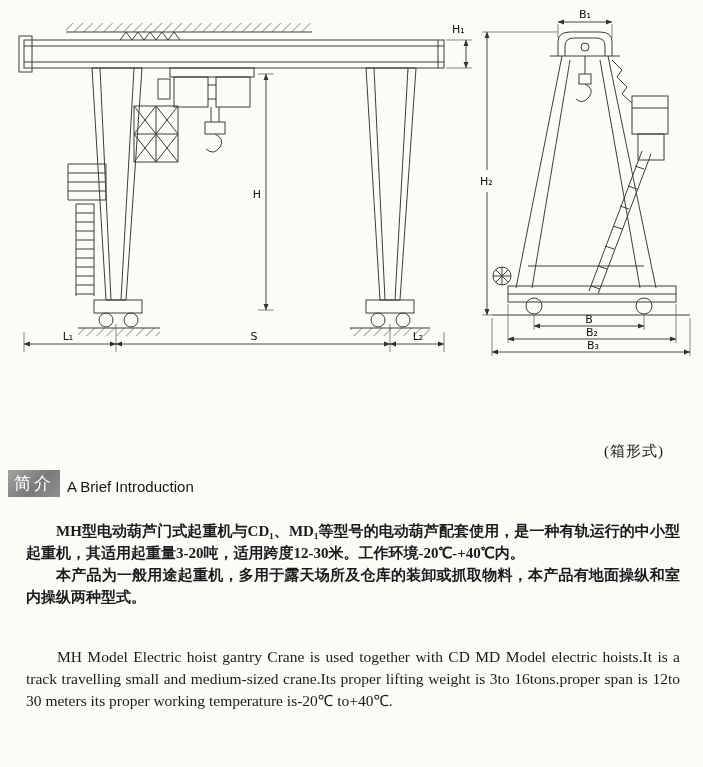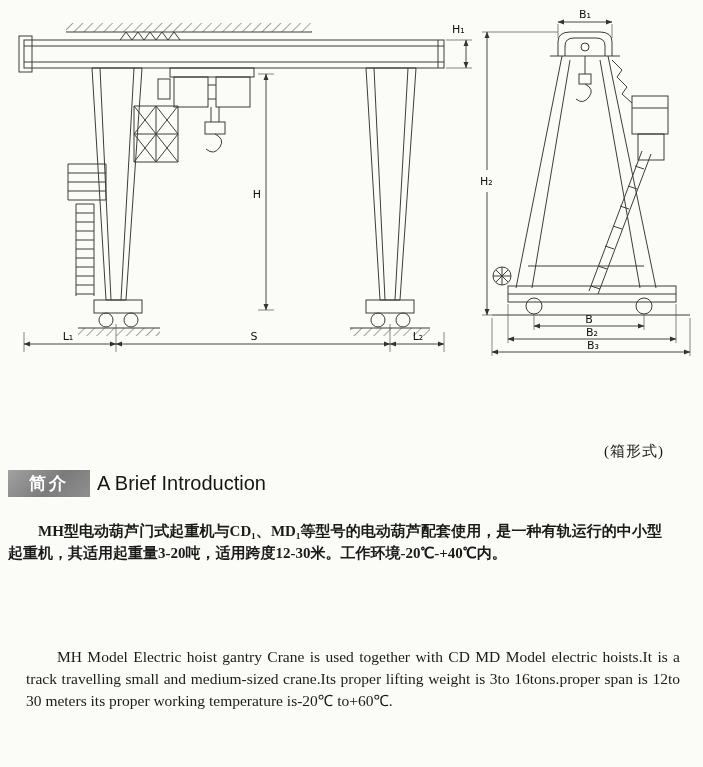--- a/index.html
+++ b/index.html
@@ -14,28 +14,28 @@
   .ext { fill: none; stroke: #555; stroke-width: 0.7; }
   .dtxt { font-family: "DejaVu Sans", sans-serif; font-size: 11px; fill: #111; }
   .front-svg { position: absolute; left: 14px; top: 12px; }
   .side-svg  { position: absolute; left: 478px; top: 8px; }
   .caption {
     position: absolute; top: 442px; left: 0; width: 664px;
     text-align: right; font-size: 15px; letter-spacing: 1px;
   }
   .intro-row { position: absolute; top: 470px; left: 8px; display: flex; align-items: flex-end; gap: 7px; }
   .stamp {
-    display: inline-block; padding: 5px 21px; line-height: 1;
+    display: inline-block; padding: 5px 6px; line-height: 1;
     background: linear-gradient(135deg, #a2a2a2 0%, #7b7b7b 55%, #8f8f8f 100%);
-    color: #fff; font-weight: bold; font-size: 17px; letter-spacing: 3px;
+    color: #fff; font-weight: normal; font-size: 17px; letter-spacing: 3px;
     font-family: "Liberation Sans", sans-serif;
   }
-  .heading { font-family: "Liberation Sans", sans-serif; font-size: 20px; color: #151515; padding-bottom: 2px; }
+  .heading { font-family: "Liberation Sans", sans-serif; font-size: 15px; color: #151515; padding-bottom: 2px; }
   .cn-block {
-    position: absolute; top: 520px; left: 8px; width: 654px;
+    position: absolute; top: 520px; left: 26px; width: 654px;
     font-size: 15px; font-weight: 600; line-height: 22px;
   }
   .cn-block p { text-indent: 2em; text-align: justify; }
   .en-block {
     position: absolute; top: 646px; left: 26px; width: 654px;
     font-size: 15.5px; line-height: 22px;
   }
   .en-block p { text-indent: 2em; text-align: justify; }
 </style>
 </head>
@@ -232,19 +232,20 @@
 
   <div class="caption">(箱形式)</div>
 
   <div class="intro-row">
     <span class="stamp">简介</span>
     <span class="heading">A Brief Introduction</span>
   </div>
 
   <div class="cn-block">
     <p>MH型电动葫芦门式起重机与CD₁、MD₁等型号的电动葫芦配套使用，是一种有轨运行的中小型起重机，其适用起重量3-20吨，适用跨度12-30米。工作环境-20℃-+40℃内。</p>
+    <p>本产品为一般用途起重机，多用于露天场所及仓库的装卸或抓取物料，本产品有地面操纵和室内操纵两种型式。</p>
   </div>
 
   <div class="en-block">
-    <p>MH Model Electric hoist gantry Crane is used together with CD MD Model electric hoists.It is a track travelling small and medium-sized crane.Its proper lifting weight is 3to 16tons.proper span  is 12to 30 meters its proper working temperature is-20℃ to+60℃.</p>
+    <p>MH Model Electric hoist gantry Crane is used together with CD MD Model electric hoists.It is a track travelling small and medium-sized crane.Its proper lifting weight is 3to 16tons.proper span  is 12to 30 meters its proper working temperature is-20℃ to+40℃.</p>
   </div>
 
 </div>
 
 </body></html>

